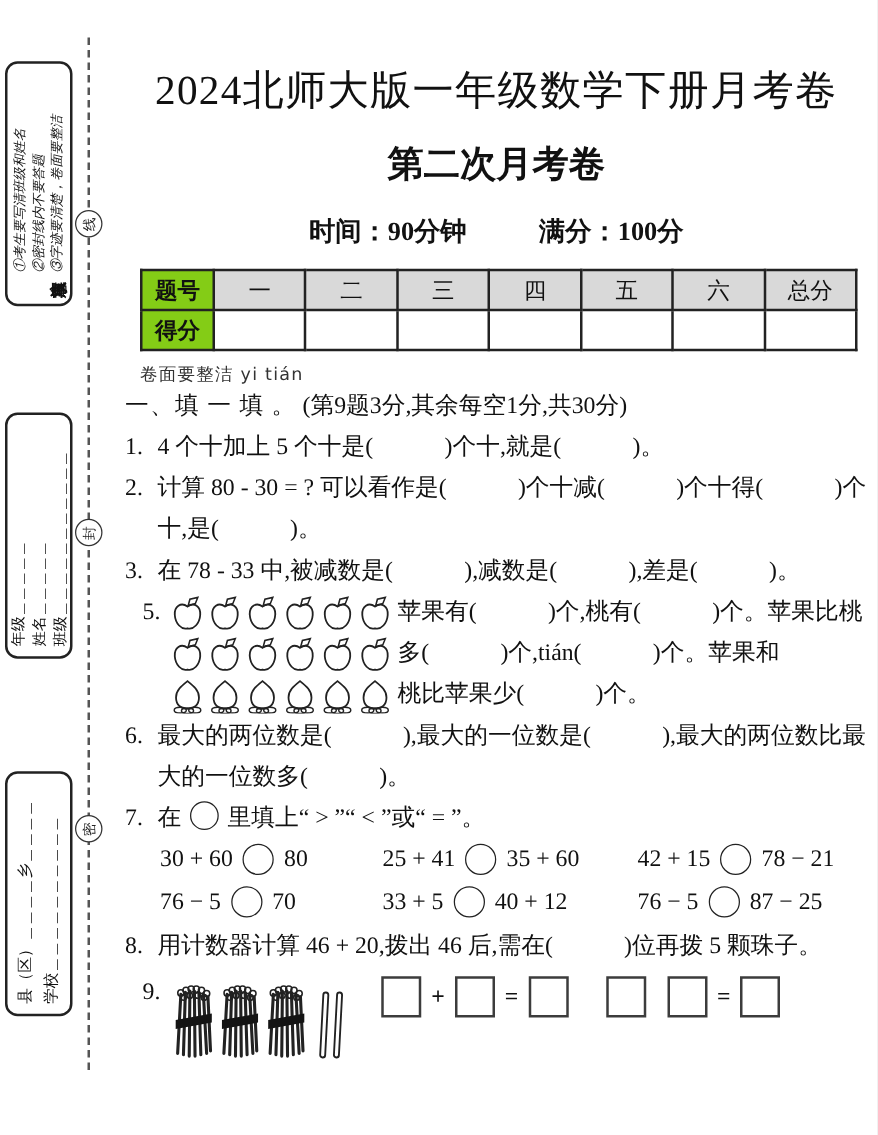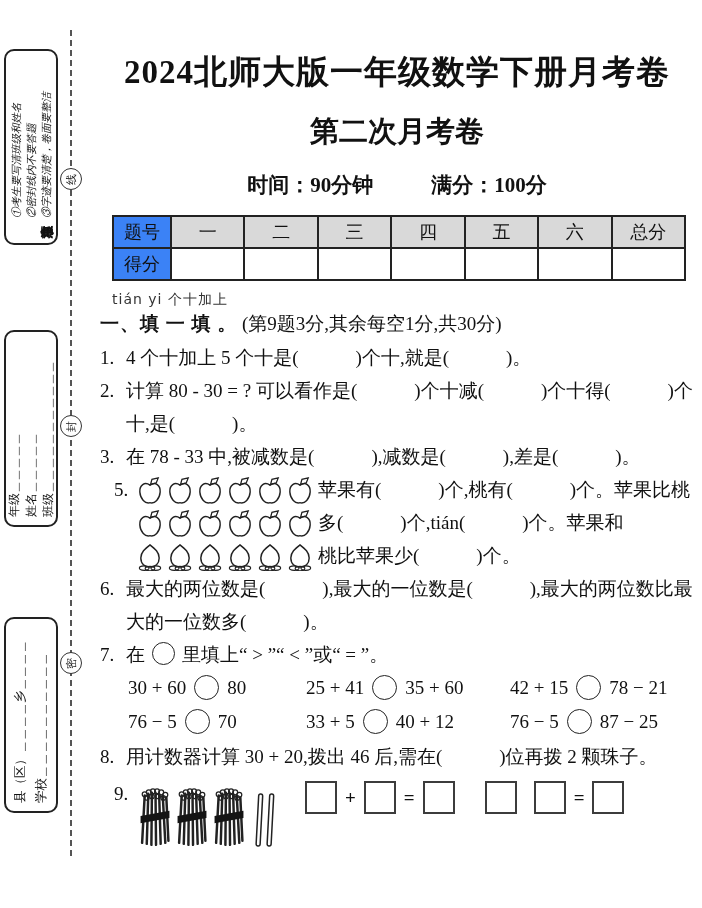--- a/index.html
+++ b/index.html
@@ -15,32 +15,32 @@
   .mbox-frame{position:absolute;inset:0;border:2px solid #222;border-radius:10px;}
   .mbox-inner{transform-origin:0 0;height:54px;box-sizing:border-box;}
   .notice-wrap{display:flex;align-items:center;height:54px;padding:2px 6px;box-sizing:border-box;gap:7px;}
   .notice-head{writing-mode:vertical-rl;text-orientation:upright;font-weight:bold;
                font-size:12.5px;letter-spacing:1px;line-height:14px;}
   .notice-lines{font-size:10.5px;line-height:15px;font-style:italic;white-space:nowrap;}
   .mlines{display:flex;flex-direction:column;justify-content:center;height:54px;
           padding:0 10px;box-sizing:border-box;font-size:12.5px;line-height:17px;white-space:nowrap;}
   
   .main{position:absolute;left:100px;top:36px;width:594px;}
-  .title{text-align:center;font-size:33px;font-weight:bold;letter-spacing:1px;margin:14px 0 0;}
+  .title{text-align:center;font-size:33px;font-weight:normal;letter-spacing:1px;margin:14px 0 0;}
   .subtitle{text-align:center;font-size:29px;font-weight:bold;margin:17px 0 0;}
   .meta{display:flex;justify-content:center;gap:58px;font-size:21px;font-weight:bold;margin:19px 0 16px;}
   table.score{border-collapse:collapse;margin-left:12px;width:574px;table-layout:fixed;}
   table.score td{border:2px solid #222;height:30px;text-align:center;font-size:18px;padding:0;}
-  table.score td.hd{background:#3b82f6;font-weight:normal;}
+  table.score td.hd{background:#84cc16;font-weight:bold;}
   table.score td.col{background:#d9d9d9;font-weight:normal;}
   table.score col.c0{width:58px;}
   .pinyin{font-family:"DejaVu Sans","Liberation Sans",sans-serif;font-size:14px;color:#333;
           margin:10px 0 0 12px;letter-spacing:1px;}
   .sec-head{font-size:19px;margin:2px 0 4px;}
-  .sec-head .b{font-weight:bold;letter-spacing:1px;margin-top:43px;}
+  .sec-head .b{font-weight:normal;letter-spacing:1px;margin-top:43px;}
   .q{font-size:19px;line-height:33px;}
   .q .num{display:inline-block;width:26px;}
   .q .cont{padding-left:26px;}
   .q5wrap{display:flex;margin-left:14px;}
   .q5wrap .num{display:inline-block;width:22px;font-size:19px;line-height:33px;}
   .fruits{width:182px;display:flex;flex-direction:column;gap:2px;padding-top:3px;}
   .fruit-row{display:flex;gap:2px;}
   svg.apple{width:28px;height:31px;}
   svg.peach{width:28px;height:29px;}
   .q5text{font-size:19px;line-height:33px;flex:1;}
@@ -196,21 +196,21 @@
         <td></td>
         <td></td>
         <td></td>
         <td></td>
         <td></td>
         <td></td>
       </tr>
     </tbody>
       </table>
 
-    <div class="pinyin">tián yi 个十加上</div>
+    <div class="pinyin">卷面要整洁 yi tián</div>
 
     <div class="sec-head">
       <span class="b">一、填 一 填 。</span>
       <span>(第9题3分,其余每空1分,共30分)</span>
     </div>
 
     <div class="q">
       <span class="num">1.</span><span>4 个十加上 5 个十是(　　　)个十,就是(　　　)。</span>
     </div>
 
@@ -330,21 +330,21 @@
           <span>40 + 12</span>
         </div>
       <div class="cmp-cell">
           <span>76 − 5</span>
           <span class="cmp-circle"></span>
           <span>87 − 25</span>
         </div>
     </div>
 
     <div class="q">
-      <span class="num">8.</span><span>用计数器计算 30 + 20,拨出 46 后,需在(　　　)位再拨 2 颗珠子。</span>
+      <span class="num">8.</span><span>用计数器计算 46 + 20,拨出 46 后,需在(　　　)位再拨 5 颗珠子。</span>
     </div>
 
     <div class="q9row">
       <span class="num">9.</span>
       <div class="sticks">
         <span style="display:flex;gap:3px;">
             <svg class="bundle" viewBox="0 0 32 64">
               <use href="#bundle"></use>
             </svg>
             <svg class="bundle" viewBox="0 0 32 64">

